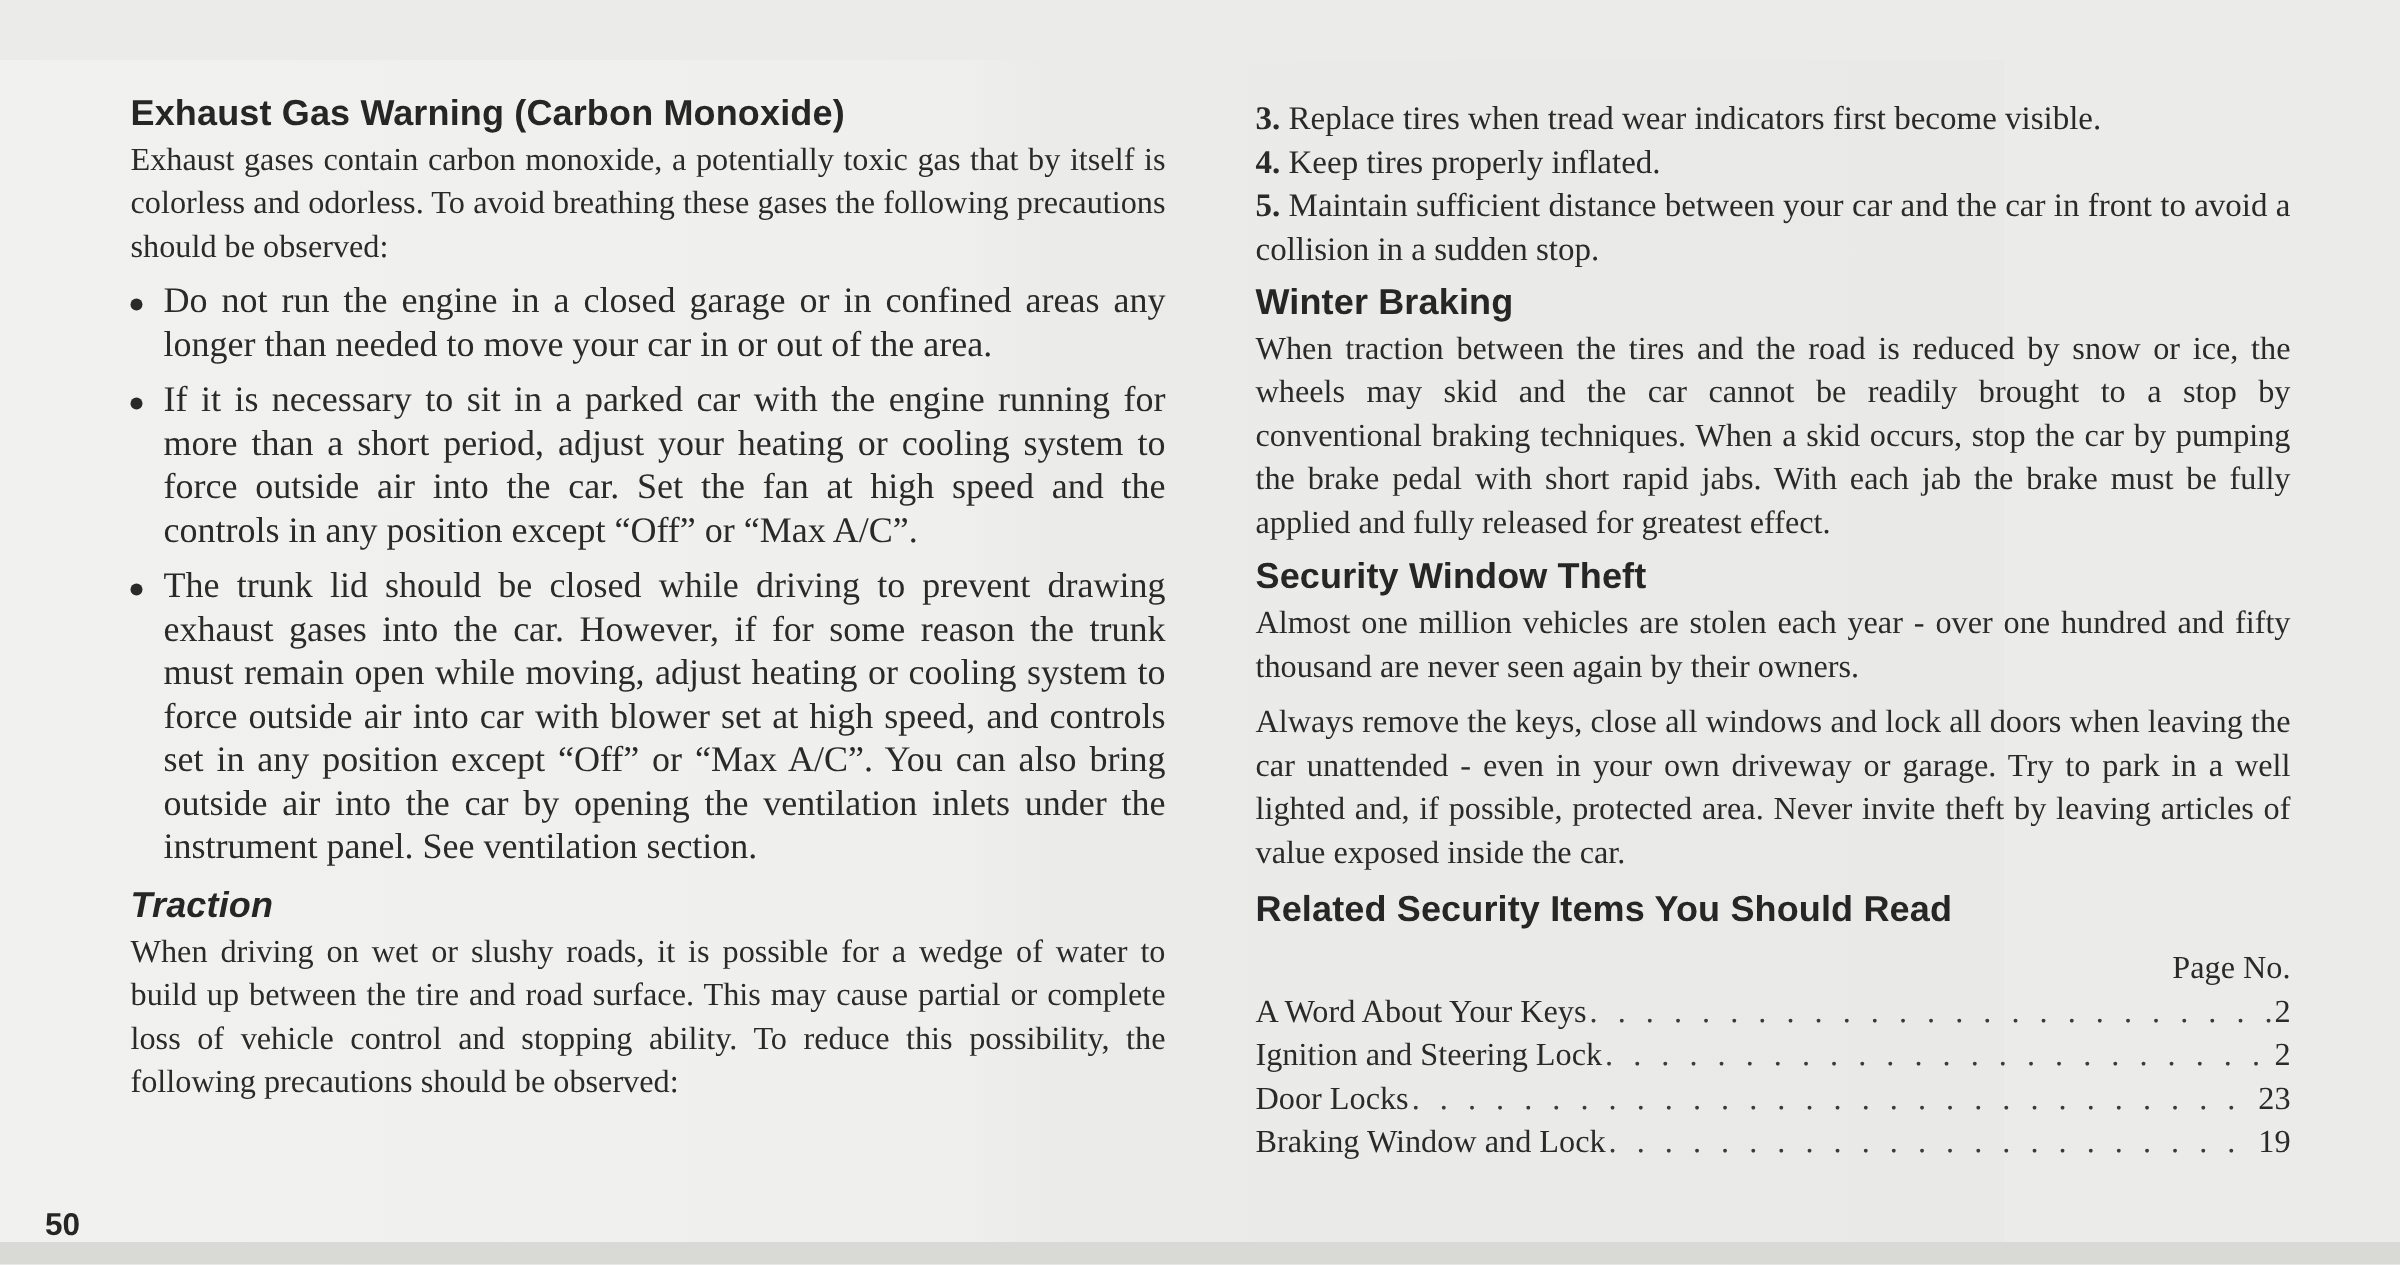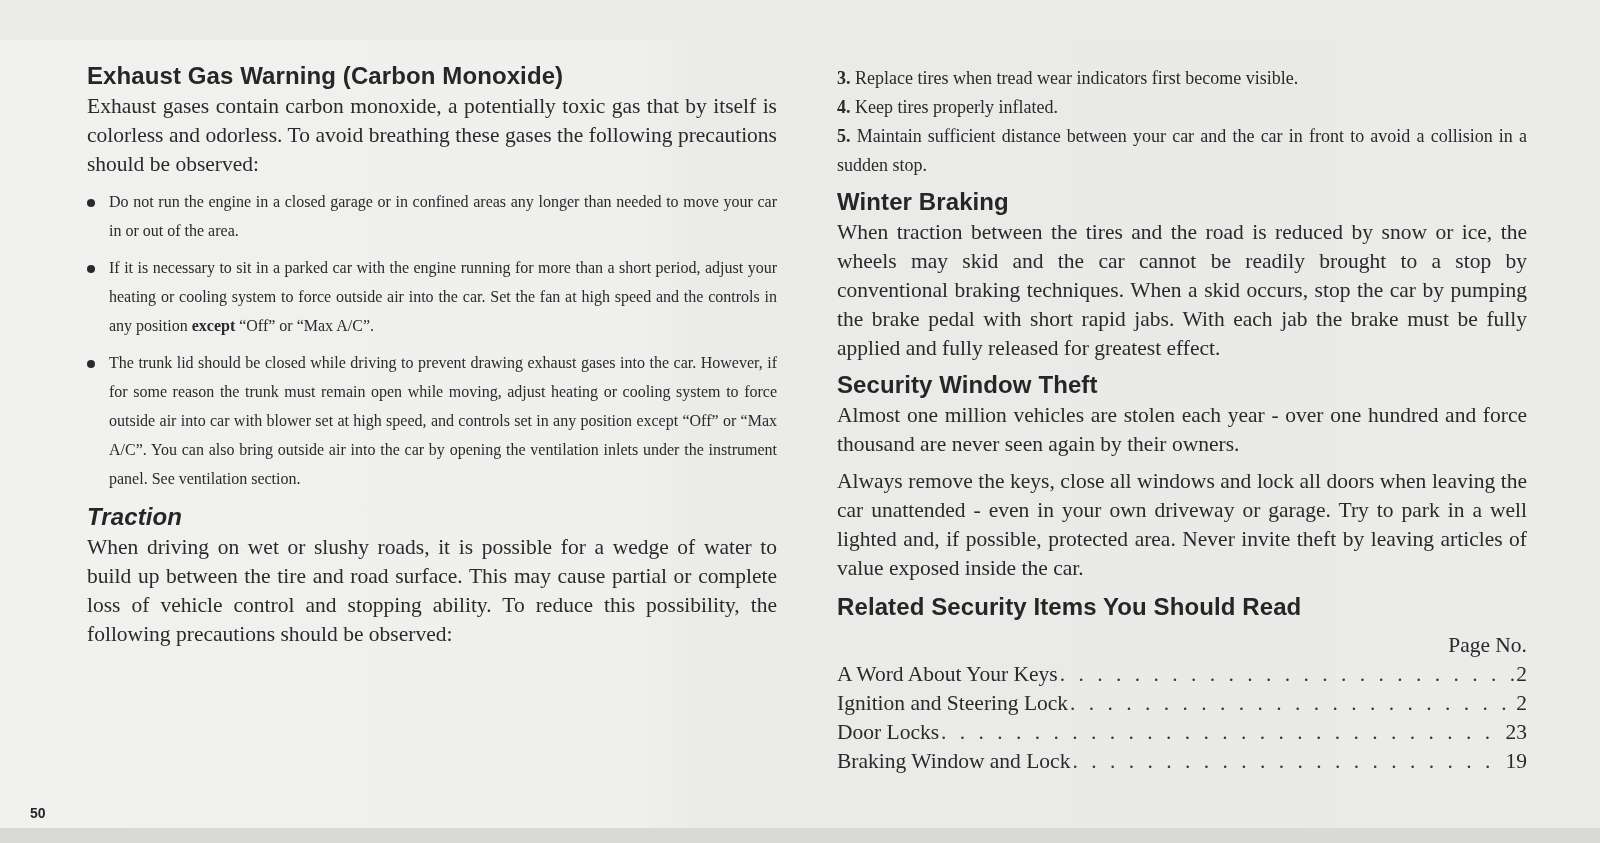--- a/index.html
+++ b/index.html
@@ -55,51 +55,51 @@
     .gap { height: 8px; }
 
     ul.bullets {
       list-style: none;
       margin: 8px 0 0 0;
       padding: 0;
     }
     ul.bullets li {
       position: relative;
       padding-left: 22px;
-      font-size: 16px;
+      font-size: 24px;
       line-height: 29px;
       text-align: justify;
       margin-bottom: 8px;
     }
     ul.bullets li .dot {
       position: absolute;
       left: 0; top: 12px;
       width: 8px; height: 8px;
       border-radius: 50%;
       background: #2a2a2a;
     }
     ol.numbered {
       list-style: none;
       margin: 8px 0 0 0;
       padding: 0;
     }
     ol.numbered li {
-      font-size: 18px;
+      font-size: 22px;
       line-height: 29px;
     }
     ol.numbered li .num { font-weight: bold; }
-    .bold { font-weight: bold; }
+    .bold { font-weight: normal; }
 
     .page-number {
       position: absolute;
       left: 30px;
       top: 765px;
       font-family: "Liberation Sans", "DejaVu Sans", sans-serif;
       font-weight: bold;
-      font-size: 14px;
+      font-size: 21px;
       color: #262626;
     }
 
     .toc-header {
       text-align: right;
       font-size: 21.5px;
       line-height: 29px;
       margin-top: 8px;
     }
     .toc-row {
@@ -164,21 +164,21 @@
       </li>
       <li style="text-align:justify;">
         <span class="num">5.</span><span> Maintain sufficient distance between your car and the car in front to avoid a collision in a sudden stop.</span>
       </li>
     </ol>
 
     <h2 class="heading" style="margin-top:6px;">Winter Braking</h2>
     <p class="body">When traction between the tires and the road is reduced by snow or ice, the wheels may skid and the car cannot be readily brought to a stop by conventional braking techniques. When a skid occurs, stop the car by pumping the brake pedal with short rapid jabs. With each jab the brake must be fully applied and fully released for greatest effect.</p>
 
     <h2 class="heading" style="margin-top:6px;">Security Window Theft</h2>
-    <p class="body">Almost one million vehicles are stolen each year - over one hundred and force thousand are never seen again by their owners.</p>
+    <p class="body">Almost one million vehicles are stolen each year - over one hundred and fifty thousand are never seen again by their owners.</p>
     <div class="gap"></div>
     <p class="body">Always remove the keys, close all windows and lock all doors when leaving the car unattended - even in your own driveway or garage. Try to park in a well lighted and, if possible, protected area. Never invite theft by leaving articles of value exposed inside the car.</p>
 
     <h2 class="heading" style="margin-top:8px;">Related Security Items You Should Read</h2>
     <div class="toc-header">Page No.</div>
 
     <div class="toc">
       <div class="toc-row">
         <span class="title">A Word About Your Keys</span>
         <span class="leader"></span>

